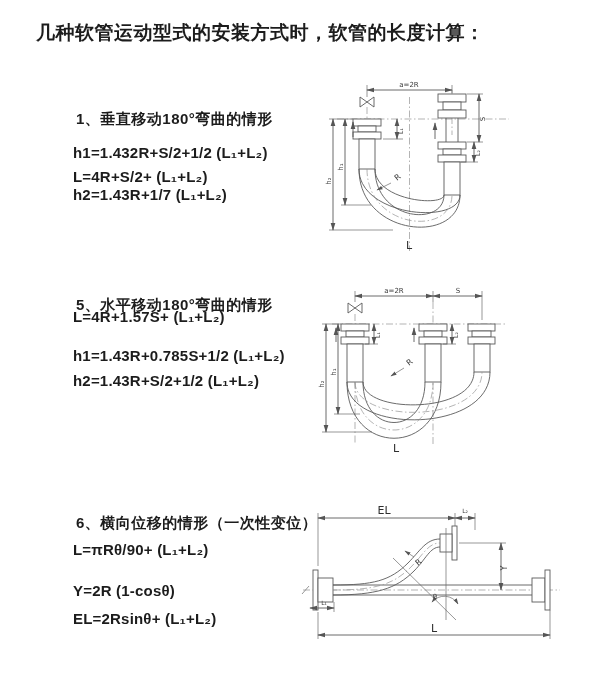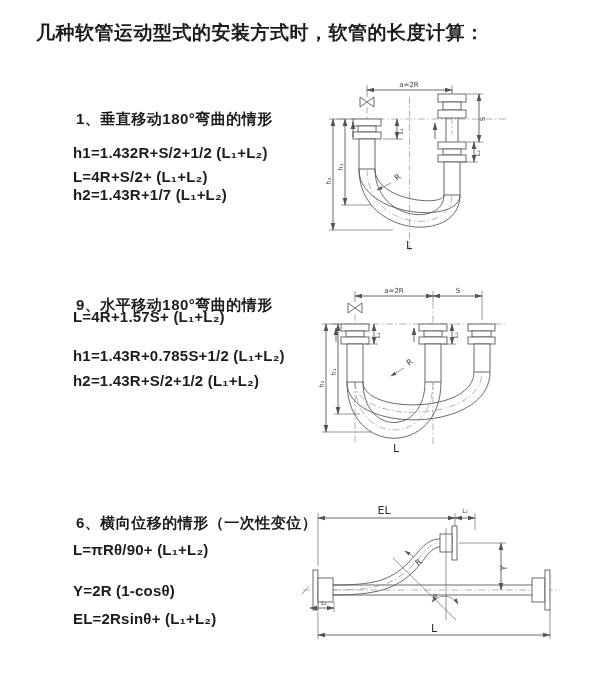--- a/index.html
+++ b/index.html
@@ -24,21 +24,21 @@
 </head>
 <body>
 
 <div class="abs title">几种软管运动型式的安装方式时，软管的长度计算：</div>
 
 <div class="abs heading" style="top:110px;">1、垂直移动180°弯曲的情形</div>
 <div class="abs formula" style="top:148px;margin-top:20px;">L=4R+S/2+ (L₁+L₂)</div>
 <div class="abs formula" style="top:144px;">h1=1.432R+S/2+1/2 (L₁+L₂)</div>
 <div class="abs formula" style="top:186px;">h2=1.43R+1/7 (L₁+L₂)</div>
 
-<div class="abs heading" style="top:296px;">9、水平移动180°弯曲的情形</div>
+<div class="abs heading" style="top:296px;">5、水平移动180°弯曲的情形</div>
 <div class="abs formula" style="top:308px;">L=4R+1.57S+ (L₁+L₂)</div>
 <div class="abs formula" style="top:347px;">h1=1.43R+0.785S+1/2 (L₁+L₂)</div>
 <div class="abs formula" style="top:372px;">h2=1.43R+S/2+1/2 (L₁+L₂)</div>
 
 <div class="abs heading" style="top:514px;">6、横向位移的情形（一次性变位）</div>
 <div class="abs formula" style="top:541px;">L=πRθ/90+ (L₁+L₂)</div>
 <div class="abs formula" style="top:582px;">Y=2R (1-cosθ)</div>
 <div class="abs formula" style="top:610px;">EL=2Rsinθ+ (L₁+L₂)</div>
 
 <svg style="left:313px;top:75px;" width="272" height="182" viewBox="0 0 272 182">

